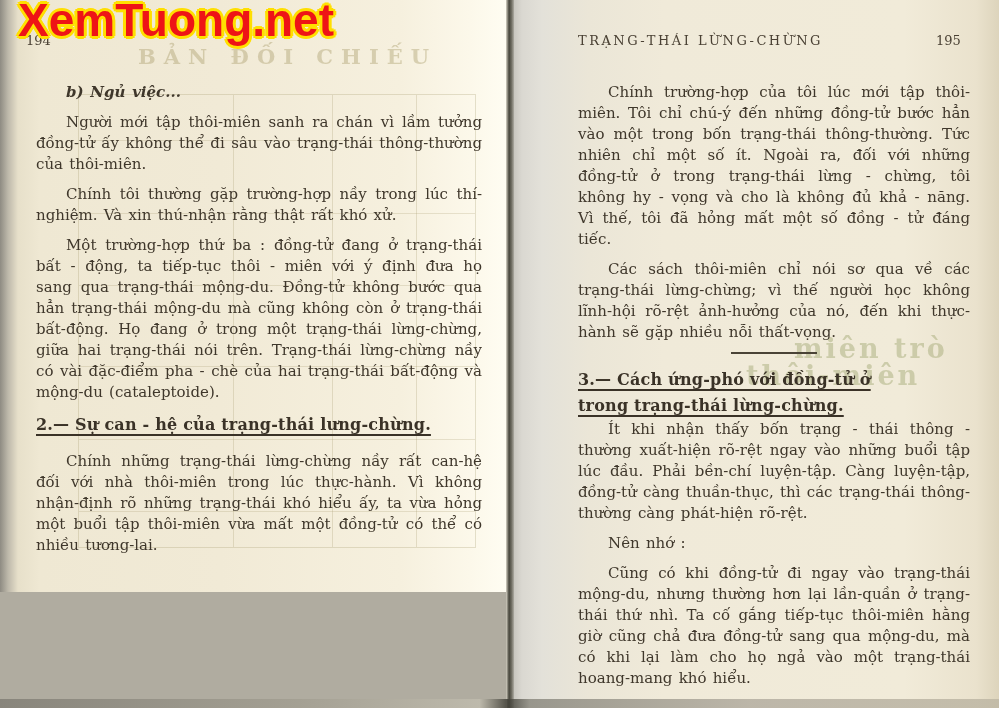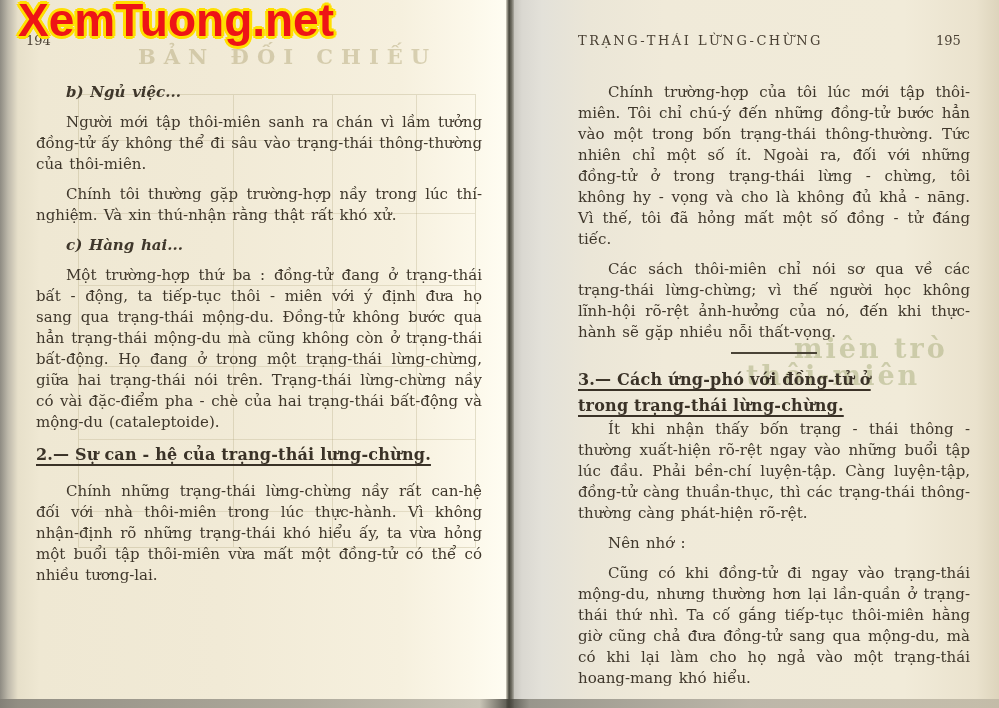--- a/index.html
+++ b/index.html
@@ -3,21 +3,21 @@
 <meta charset="utf-8">
 <style>
   html,body{margin:0;padding:0;}
   body{
     width:999px;height:708px;position:relative;overflow:hidden;
     background:#b0aca0;
     font-family:"DejaVu Serif", serif;
   }
   
   .page-left{
-    position:absolute;left:0;top:0;width:506px;height:708px;
+    position:absolute;left:0;top:0;width:506px;height:592px;
     background:linear-gradient(to right,
       #8e8b82 0px,#bdb8aa 8px,#e7e0ca 18px,#efe8d3 40px,
       #f1ead6 220px,#f6f0de 400px,#fcf8ea 470px,#fffdf2 506px);
   }
   .gutter{
     position:absolute;left:506px;top:0;width:8px;height:708px;
     background:linear-gradient(to right,#d8d4c6 0%,#45443a 38%,#716f64 70%,#aeaca3 100%);
   }
   .page-right{
     position:absolute;left:514px;top:0;width:485px;height:708px;
@@ -116,21 +116,20 @@
         <div class="gh" style="top:92%"></div>
       </div>
       <div class="ghost-title">BẢN ĐỐI CHIẾU</div>
 
       <span class="folio" id="folio-left">194</span>
 
       <div class="col col-left">
         <p class="subhead">b) Ngủ việc...</p>
         <p>Người mới tập thôi-miên sanh ra chán vì lầm tưởng đồng-tử ấy không thể đi sâu vào trạng-thái thông-thường của thôi-miên.</p>
         <p>Chính tôi thường gặp trường-hợp nầy trong lúc thí-nghiệm. Và xin thú-nhận rằng thật rất khó xử.</p>
-        <p class="subhead">c) Hàng hai...</p>
         <p>Một trường-hợp thứ ba : đồng-tử đang ở trạng-thái bất - động, ta tiếp-tục thôi - miên với ý định đưa họ sang qua trạng-thái mộng-du. Đồng-tử không bước qua hẳn trạng-thái mộng-du mà cũng không còn ở trạng-thái bất-động. Họ đang ở trong một trạng-thái lừng-chừng, giữa hai trạng-thái nói trên. Trạng-thái lừng-chừng nầy có vài đặc-điểm pha - chè của hai trạng-thái bất-động và mộng-du (cataleptoide).</p>
         <div class="sec-heading">2.— Sự can - hệ của trạng-thái lưng-chừng.</div>
         <p>Chính những trạng-thái lừng-chừng nầy rất can-hệ đối với nhà thôi-miên trong lúc thực-hành. Vì không nhận-định rõ những trạng-thái khó hiểu ấy, ta vừa hỏng một buổi tập thôi-miên vừa mất một đồng-tử có thể có nhiều tương-lai.</p>
       </div>
     </div>
   </div>
 
   <div class="gutter"></div>
 
   <div class="page-right">

